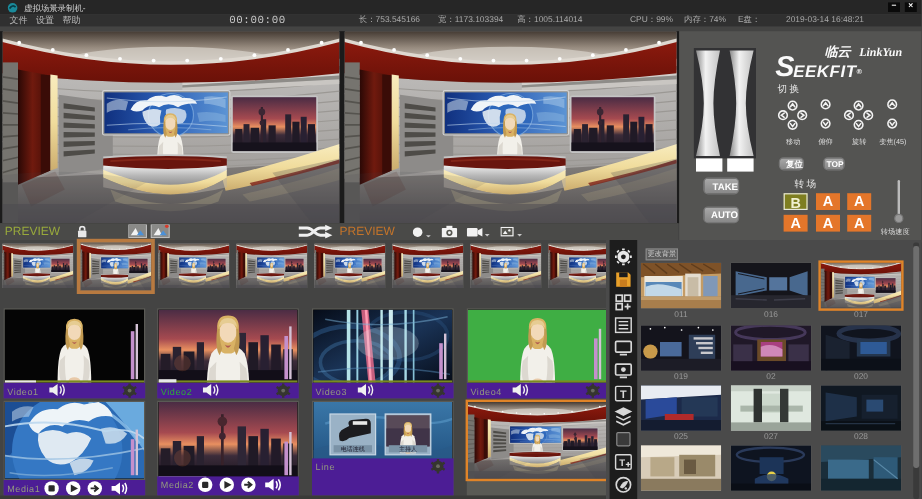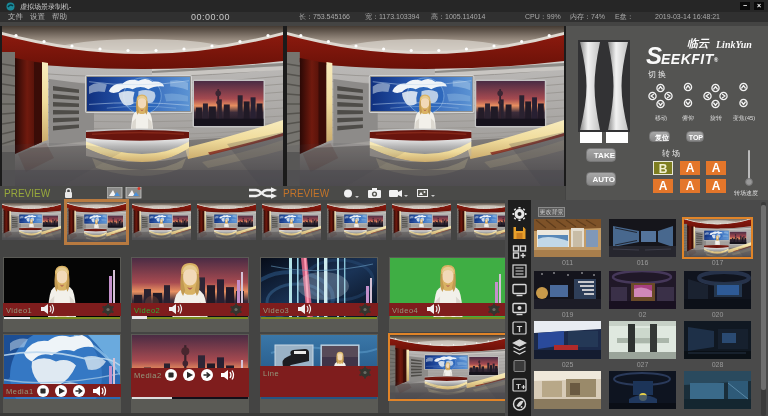--- a/index.html
+++ b/index.html
@@ -1,35 +1,35 @@
 <!DOCTYPE html>
 <html><head><meta charset="utf-8">
 <style>
 *{margin:0;padding:0;box-sizing:border-box}
 html,body{width:768px;height:416px;overflow:hidden;background:#444443;font-family:"Liberation Sans",sans-serif}
 #app{position:relative;width:768px;height:416px;background:#444443}
 .abs{position:absolute}
 #titlebar{left:0;top:0;width:768px;height:12px;background:#262626;color:#cfcfcf;font-size:7px}
 #menubar{left:0;top:12px;width:768px;height:10px;background:#303030;color:#b8b8b8;font-size:7.5px}
 .menuitem{position:absolute;top:0px;line-height:10px}
-#timecode{position:absolute;left:191px;top:0px;font-size:9px;line-height:10px;color:#c8c8c8;letter-spacing:0.5px;font-family:Liberation Sans, sans-serif}
+#timecode{position:absolute;left:191px;top:0px;font-size:9px;line-height:10px;color:#c8c8c8;letter-spacing:0.5px;font-family:Liberation Mono, monospace}
 .stat{position:absolute;top:0px;line-height:10px;font-size:7px;color:#aaa}
 #winbtn{position:absolute;right:4px;top:2px}
 .wb{display:inline-block;width:10px;height:8px;background:#0a0a0a;color:#fff;font-size:7px;line-height:7px;text-align:center;margin-left:4px;font-weight:bold}
 .mon{background:#222;overflow:hidden}
 #labelbar{left:0;top:186px;width:565px;height:14px;background:#4a4a48}
 #prevlab{position:absolute;left:4px;top:2px;color:#98a93c;font-size:10px}
 #proglab{position:absolute;left:283px;top:2px;color:#c4742a;font-size:10px}
 #rpanel{left:566px;top:26px;width:202px;height:176px;background:#545452}
 #bpanel{left:505px;top:200px;width:263px;height:216px;background:#4a4a4a}
 #btoolbar{position:absolute;left:3px;top:0px;width:23px;height:216px;background:#1d1d1d}
 #strip{left:0px;top:200px;width:505px;height:44px}
 .thumb{position:absolute;top:3px;width:59px;height:37px;background:#777;overflow:hidden}
 .tile{position:absolute;width:118px;height:75px;background:#5a5a55}
-.tlabel{position:absolute;left:0;bottom:16px;width:100%;height:13px;background:#7f1d1d;font-size:7.5px;color:#939a7e}
+.tlabel{position:absolute;left:0;bottom:0;width:100%;height:13px;background:#4c1d95;font-size:7.5px;color:#939a7e}
 .tlabel span{position:absolute;left:3px;top:2.5px;letter-spacing:0.5px}
 .vid{position:absolute;left:1px;top:1px;width:116px;height:61px;overflow:hidden;background:#000}
 .vid2{position:absolute;left:1px;top:1px;width:116px;height:64px;overflow:hidden;background:#000}
 .meters{position:absolute;right:4px;bottom:3px;width:7px;height:48px}
 .m1{position:absolute;left:0;bottom:0;width:2.5px;background:#c490cc}
 .m2{position:absolute;right:1px;bottom:0;width:2.5px;background:#d4c2d6}
 .gth{position:absolute;width:67px;height:38px;background:#666;overflow:hidden}
 .glab{position:absolute;width:67px;text-align:center;color:#9a9a9a;font-size:7px}
 .ctrlbtn{position:absolute;background:linear-gradient(#a8a8a8,#888);border-radius:4px;color:#fff;font-weight:bold;text-align:right;border:1px solid #777}
 .abox{position:absolute;width:20px;height:14px;background:#e4762a;color:#fff;font-weight:bold;font-size:12px;text-align:center;line-height:14px}
@@ -659,21 +659,21 @@
         <div class="vid2">
       <svg width="116" height="64" viewBox="0 0 116 63" preserveAspectRatio="none">
             <use href="#shanghai"></use>
           </svg>
       <div class="abs" style="left:0;bottom:0;width:40px;height:2px;background:#ddd"></div>
       <div class="meters">
             <div class="m1" style="height:28px"></div>
             <div class="m2" style="height:36px"></div>
           </div>
         </div>
-      <div class="tlabel" style="height:29px">
+      <div class="tlabel" style="height:16px">
           <span>Media2</span>
           <svg class="abs" style="left:33px;top:0px" width="78" height="14" viewBox="0 0 78 14">
   <circle cx="7" cy="7" r="6" fill="#fff"></circle>
             <rect x="4.4" y="4.4" width="5.2" height="5.2" fill="#2a2a2a" rx="1"></rect>
   <circle cx="25" cy="7" r="6" fill="#fff"></circle>
             <path d="M23,3.8 L29,7 L23,10.2 Z" fill="#2a2a2a"></path>
   <circle cx="43" cy="7" r="6" fill="#fff"></circle>
             <path d="M39.5,7 H45 M42.5,4.5 L45.5,7 L42.5,9.5" stroke="#2a2a2a" stroke-width="1.6" fill="none"></path>
   <path d="M57,5 H60 L64,2 V12 L60,9 H57 Z" fill="#fff"></path>
             <path d="M66,4 Q68,7 66,10 M68,2.5 Q71,7 68,11.5" stroke="#fff" stroke-width="1.3" fill="none"></path>

